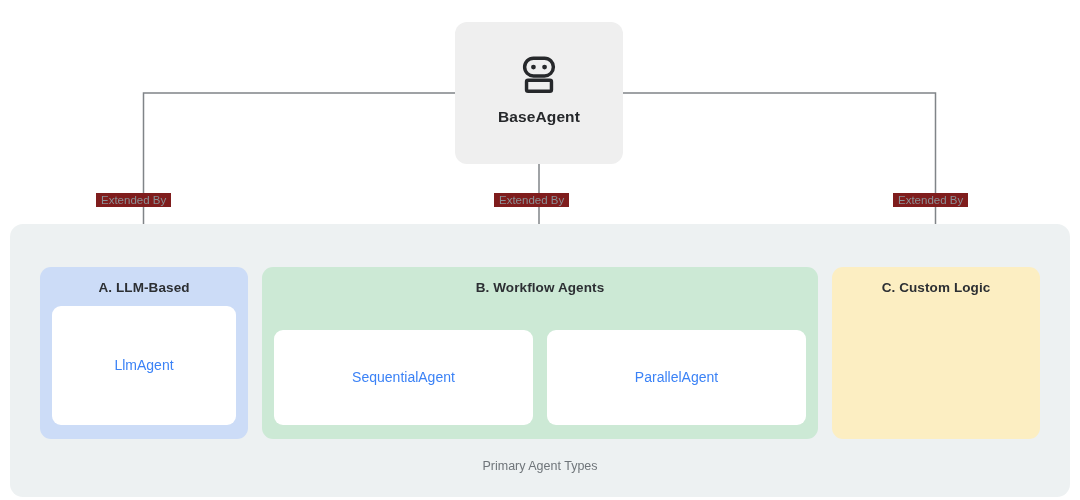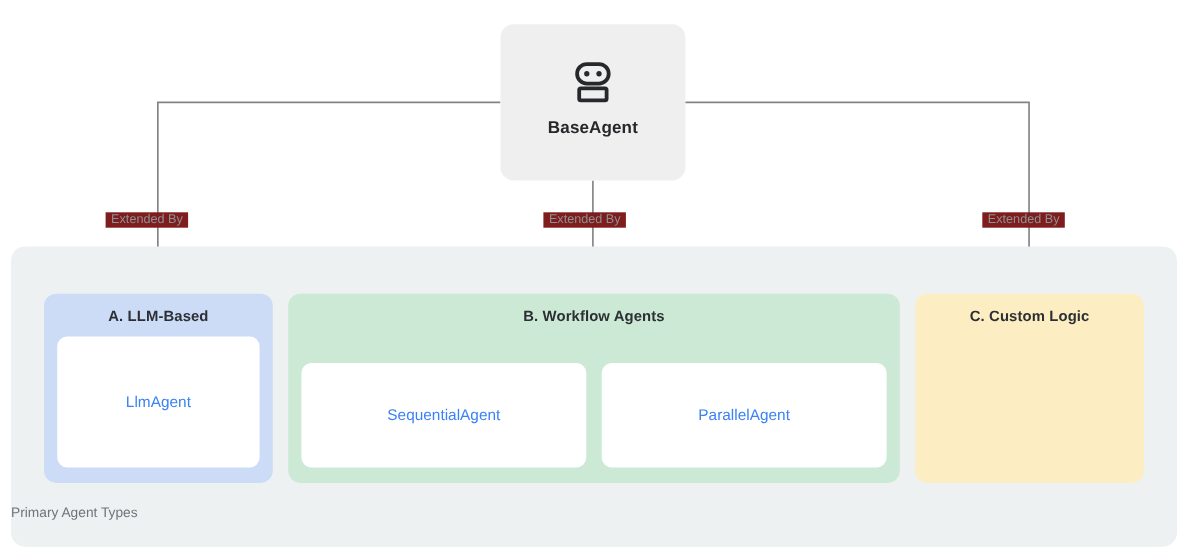--- a/index.html
+++ b/index.html
@@ -47,20 +47,21 @@
 
   
   .panel{
     position:absolute;
     left:10px;top:210px;width:1060px;height:273px;
     background:#edf1f2;
     border-radius:13px;
   }
   .panel-caption{
     position:absolute;left:0;right:0;bottom:24px;
+    text-align:center;
     font-size:12.5px;color:#6f757a;
   }
 
   
   .groups{
     position:absolute;
     left:30px;top:43px;right:30px;height:172px;
     display:flex;gap:14px;
   }
   .group{

